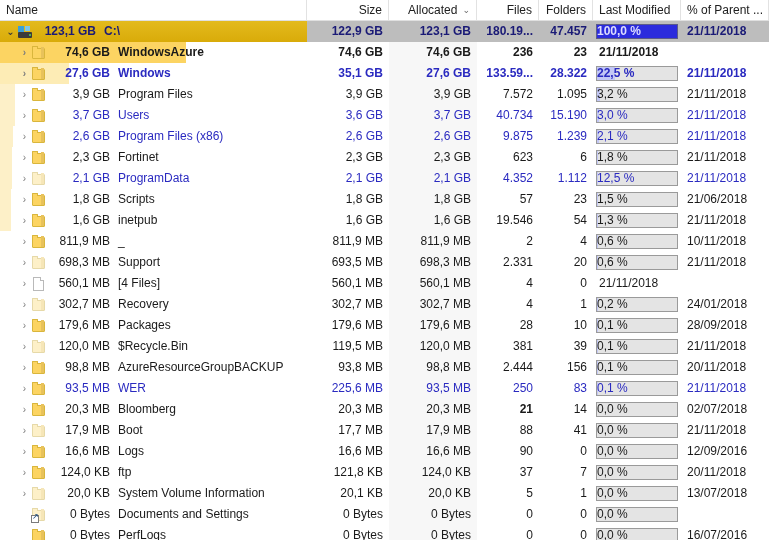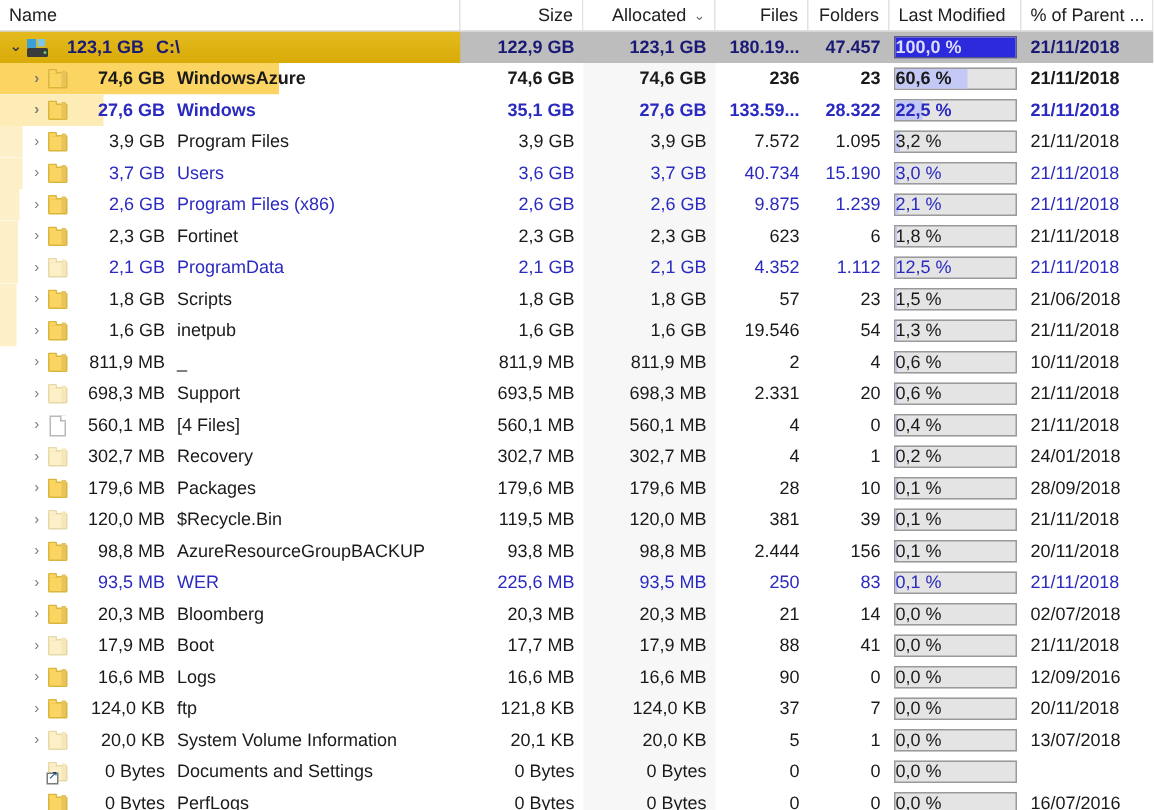--- a/index.html
+++ b/index.html
@@ -148,26 +148,20 @@
               <span class="fold"></span>
             </span>
             <span class="sz" style="min-width: 58px;">74,6 GB</span>
             <span class="nm">WindowsAzure</span>
           </div>
         </div>
         <div class="c right" style="flex: 0 0 82px; width: 82px;">74,6 GB</div>
         <div class="c right c-alloc" style="flex: 0 0 88px; width: 88px;">74,6 GB</div>
         <div class="c right" style="flex: 0 0 62px; width: 62px;">236</div>
         <div class="c right" style="flex: 0 0 54px; width: 54px;">23</div>
-        <div class="c c-pct" style="flex: 0 0 88px; width: 88px;">
-          <div class="pwrap">
-            <div class="pfill" style="width: 60.6%;"></div>
-            <div class="ptxt">60,6 %</div>
-          </div>
-        </div>
         <div class="c" style="flex: 0 0 88px; width: 88px;">21/11/2018</div>
       </div>
       <div class="row blue bold">
         <div class="c c-name" style="flex: 0 0 307px; width: 307px;">
           <div class="namebar" style="width: 69.075px; background: rgb(253, 236, 181);"></div>
           <div class="nameinner" style="padding-left: 18px;">
             <span class="twisty">›</span>
             <span class="ico">
               <span class="fold"></span>
             </span>
@@ -409,26 +403,20 @@
               <span class="fileic"></span>
             </span>
             <span class="sz" style="min-width: 58px;">560,1 MB</span>
             <span class="nm">[4 Files]</span>
           </div>
         </div>
         <div class="c right" style="flex: 0 0 82px; width: 82px;">560,1 MB</div>
         <div class="c right c-alloc" style="flex: 0 0 88px; width: 88px;">560,1 MB</div>
         <div class="c right" style="flex: 0 0 62px; width: 62px;">4</div>
         <div class="c right" style="flex: 0 0 54px; width: 54px;">0</div>
-        <div class="c c-pct" style="flex: 0 0 88px; width: 88px;">
-          <div class="pwrap">
-            <div class="pfill" style="width: 0.4%;"></div>
-            <div class="ptxt">0,4 %</div>
-          </div>
-        </div>
         <div class="c" style="flex: 0 0 88px; width: 88px;">21/11/2018</div>
       </div>
       <div class="row">
         <div class="c c-name" style="flex: 0 0 307px; width: 307px;">
           <div class="nameinner" style="padding-left: 18px;">
             <span class="twisty">›</span>
             <span class="ico pale">
               <span class="fold"></span>
             </span>
             <span class="sz" style="min-width: 58px;">302,7 MB</span>
@@ -545,21 +533,21 @@
             <span class="twisty">›</span>
             <span class="ico">
               <span class="fold"></span>
             </span>
             <span class="sz" style="min-width: 58px;">20,3 MB</span>
             <span class="nm">Bloomberg</span>
           </div>
         </div>
         <div class="c right" style="flex: 0 0 82px; width: 82px;">20,3 MB</div>
         <div class="c right c-alloc" style="flex: 0 0 88px; width: 88px;">20,3 MB</div>
-        <div class="c right" style="flex: 0 0 62px; width: 62px;">21</div>
+        <div class="c right" style="flex: 0 0 62px; width: 62px; font-weight: bold;">21</div>
         <div class="c right" style="flex: 0 0 54px; width: 54px;">14</div>
         <div class="c c-pct" style="flex: 0 0 88px; width: 88px;">
           <div class="pwrap">
             <div class="pfill" style="width: 0%;"></div>
             <div class="ptxt">0,0 %</div>
           </div>
         </div>
         <div class="c" style="flex: 0 0 88px; width: 88px;">02/07/2018</div>
       </div>
       <div class="row">

